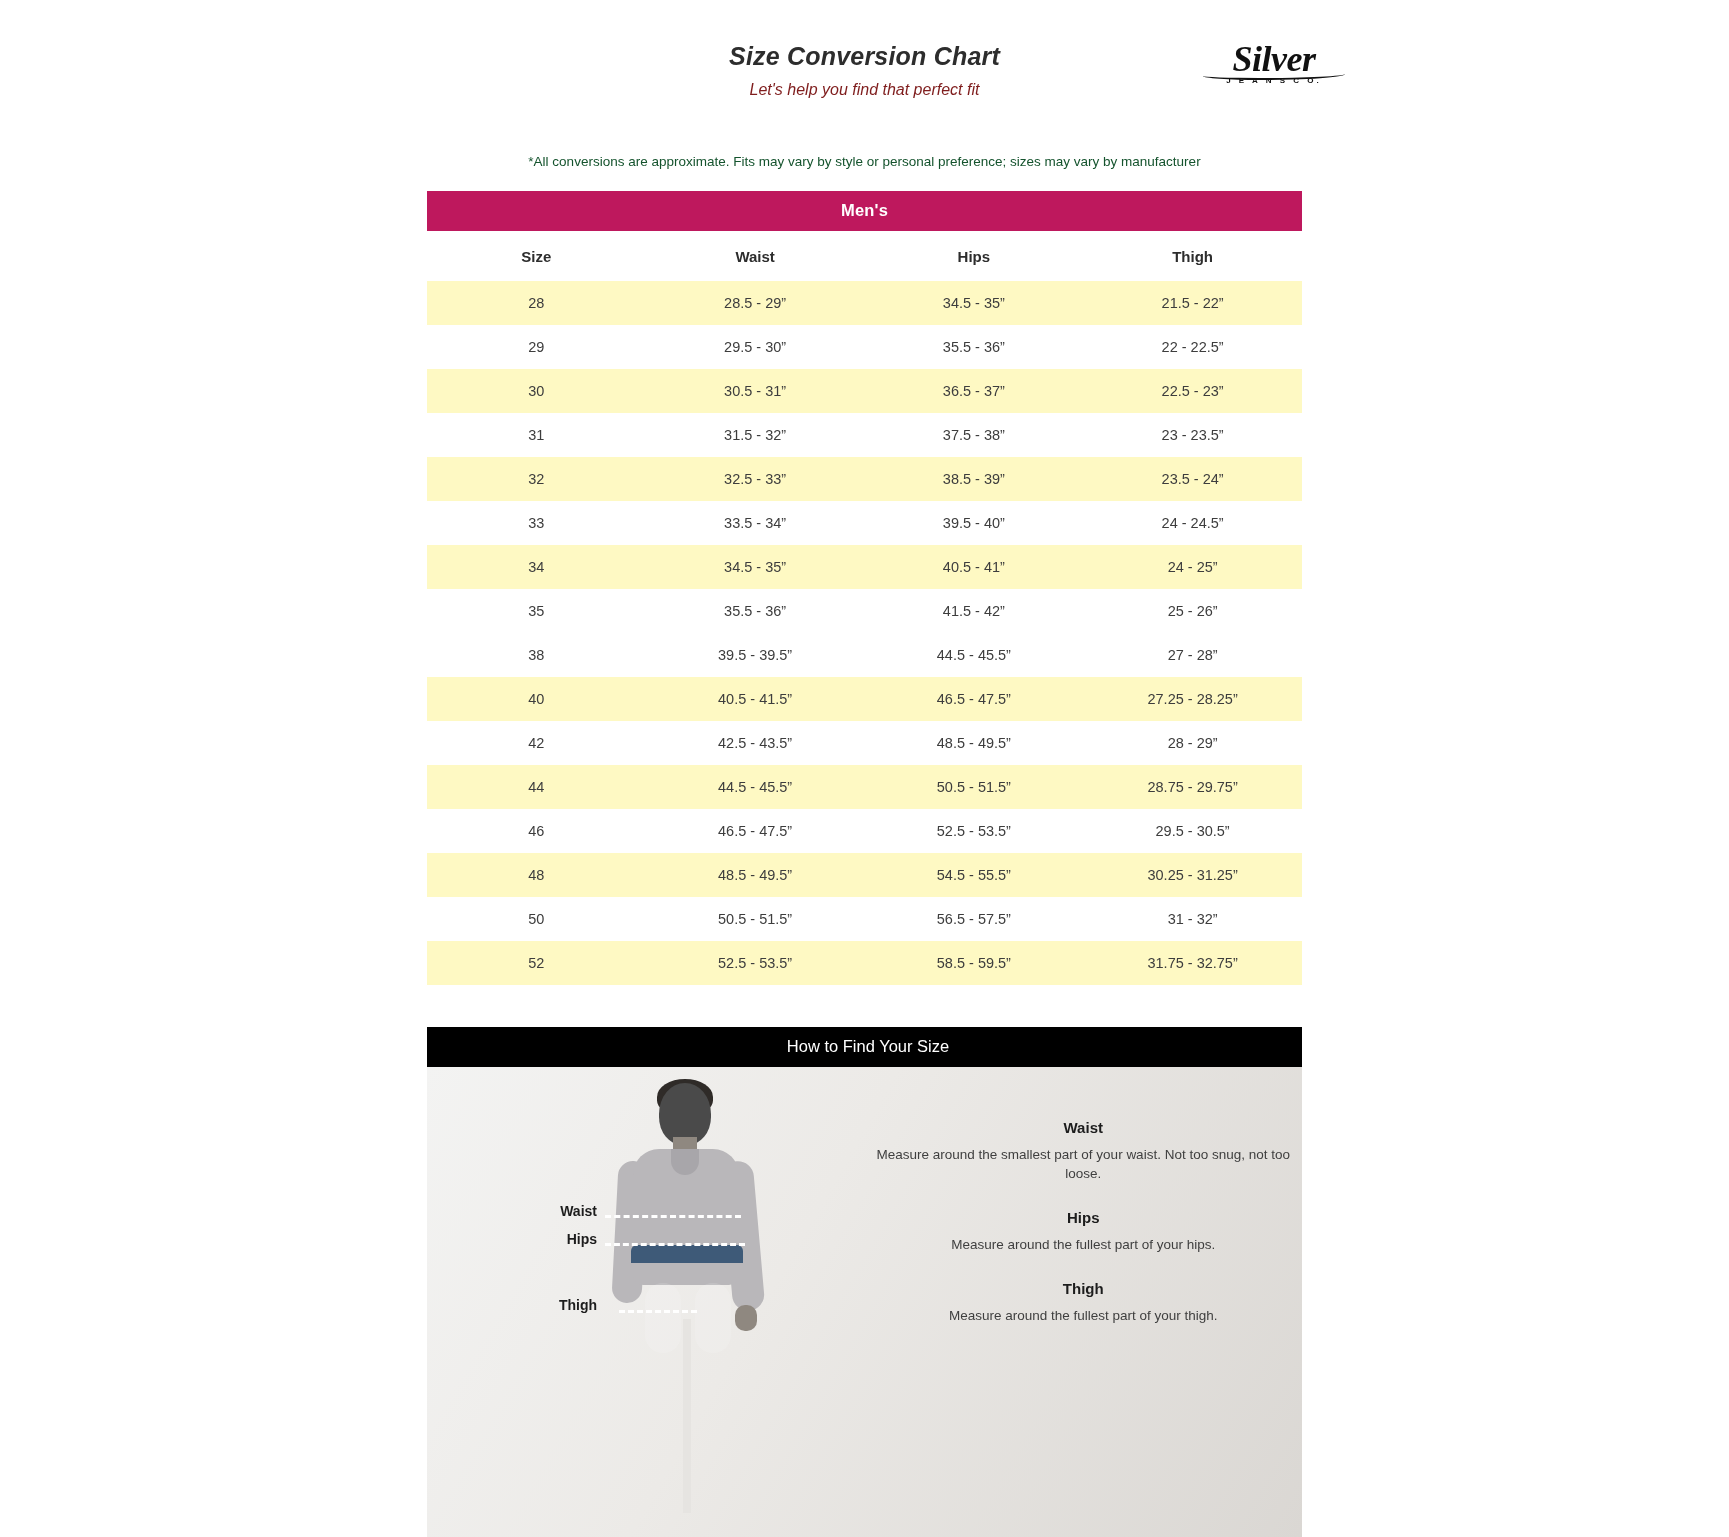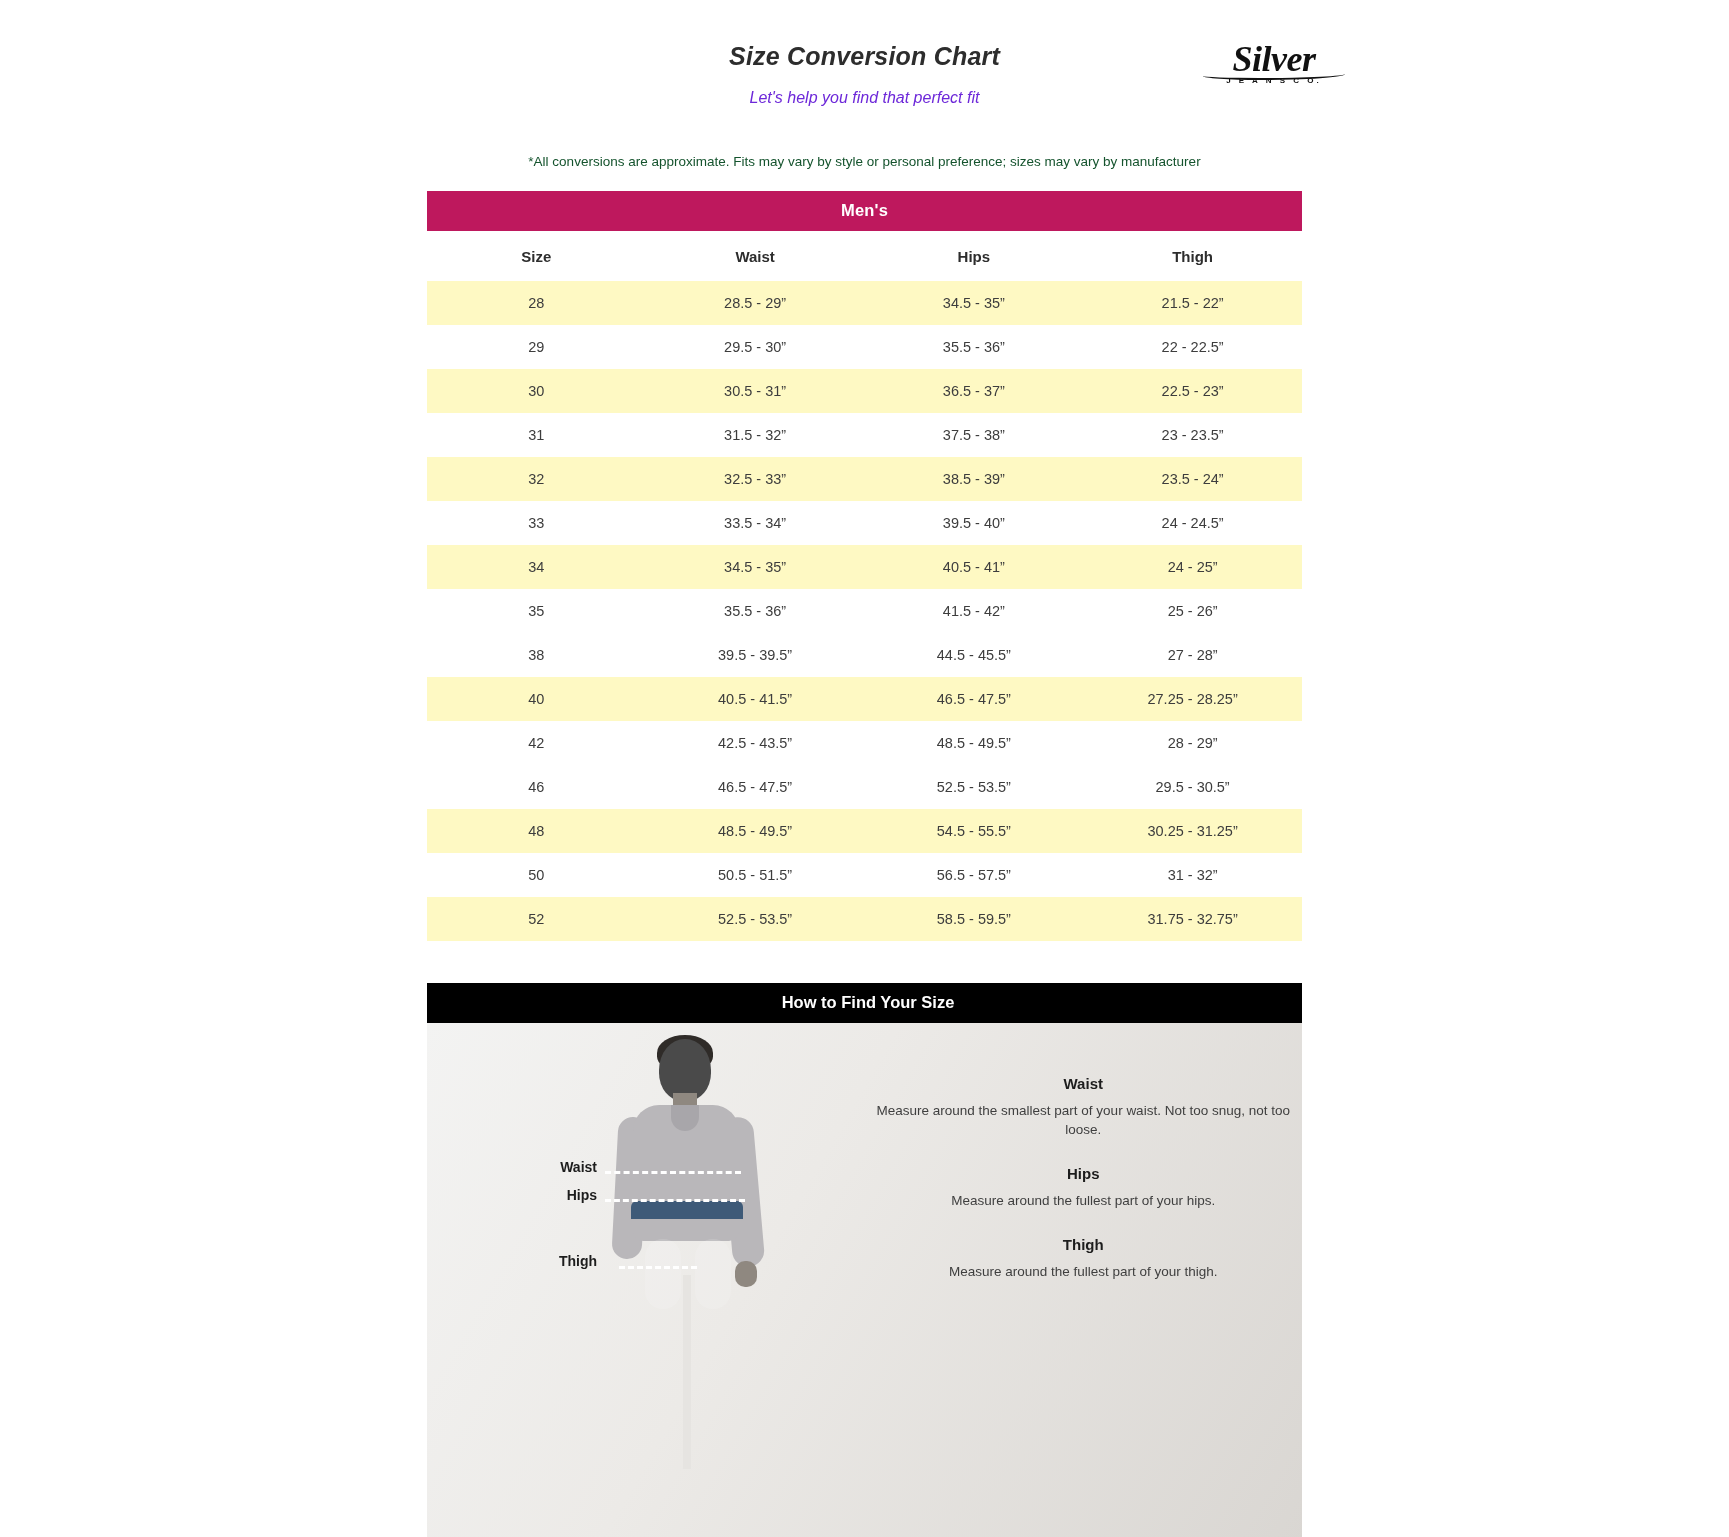--- a/index.html
+++ b/index.html
@@ -35,22 +35,22 @@
   .main-title {
     font-size: 25px;
     font-weight: bold;
     color: #2d2d2d;
     letter-spacing: 0.2px;
     margin: 0;
     padding-top: 16px;
   }
   .sub-title {
     font-size: 16px;
-    color: #6d28d9;
-    margin: 8px;
+    color: #7f1d1d;
+    margin: 0;
     padding-top: 10px;
     font-weight: normal;
   }
   .logo {
     position: absolute;
     right: 380px;
     top: 14px;
     width: 150px;
     height: 56px;
     text-align: center;
@@ -130,21 +130,21 @@
   
   .howto-wrap {
     width: 875px;
     margin: 42px auto 0 auto;
   }
   .howto-banner {
     background: #000000;
     color: #ffffff;
     text-align: center;
     font-size: 16.5px;
-    font-weight: bold;
+    font-weight: normal;
     padding: 10px 0 11px 7px;
   }
   .howto-body {
     position: relative;
     height: 528px;
     background: linear-gradient(120deg, #f3f3f2 0%, #eceae7 40%, #d9d6d2 100%);
     display: flex;
   }
   .howto-left {
     width: 50%;
@@ -410,20 +410,26 @@
           <td>40</td>
           <td>40.5 - 41.5”</td>
           <td>46.5 - 47.5”</td>
           <td>27.25 - 28.25”</td>
         </tr>
         <tr>
           <td>42</td>
           <td>42.5 - 43.5”</td>
           <td>48.5 - 49.5”</td>
           <td>28 - 29”</td>
+        </tr>
+        <tr class="alt">
+          <td>44</td>
+          <td>44.5 - 45.5”</td>
+          <td>50.5 - 51.5”</td>
+          <td>28.75 - 29.75”</td>
         </tr>
         <tr>
           <td>46</td>
           <td>46.5 - 47.5”</td>
           <td>52.5 - 53.5”</td>
           <td>29.5 - 30.5”</td>
         </tr>
         <tr class="alt">
           <td>48</td>
           <td>48.5 - 49.5”</td>

